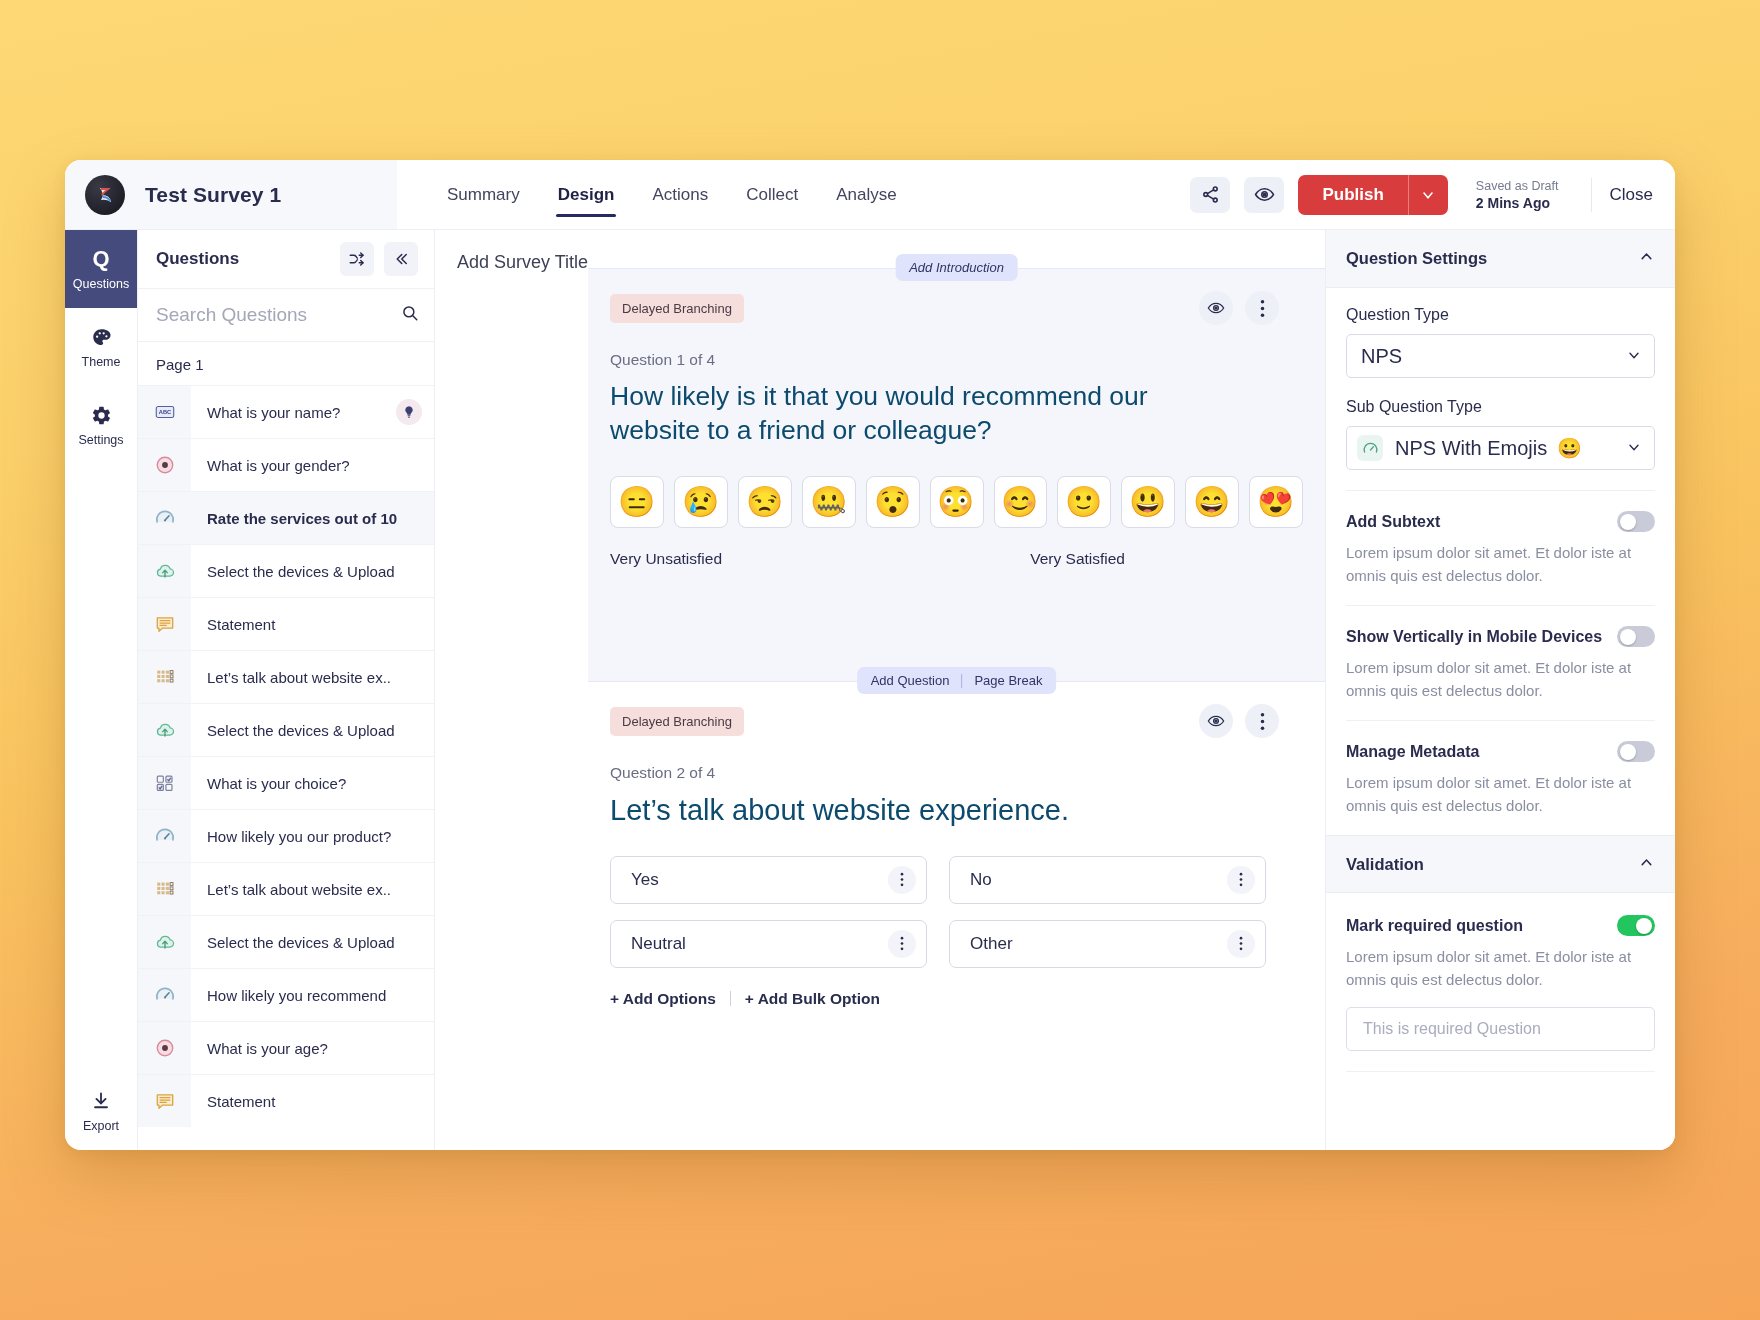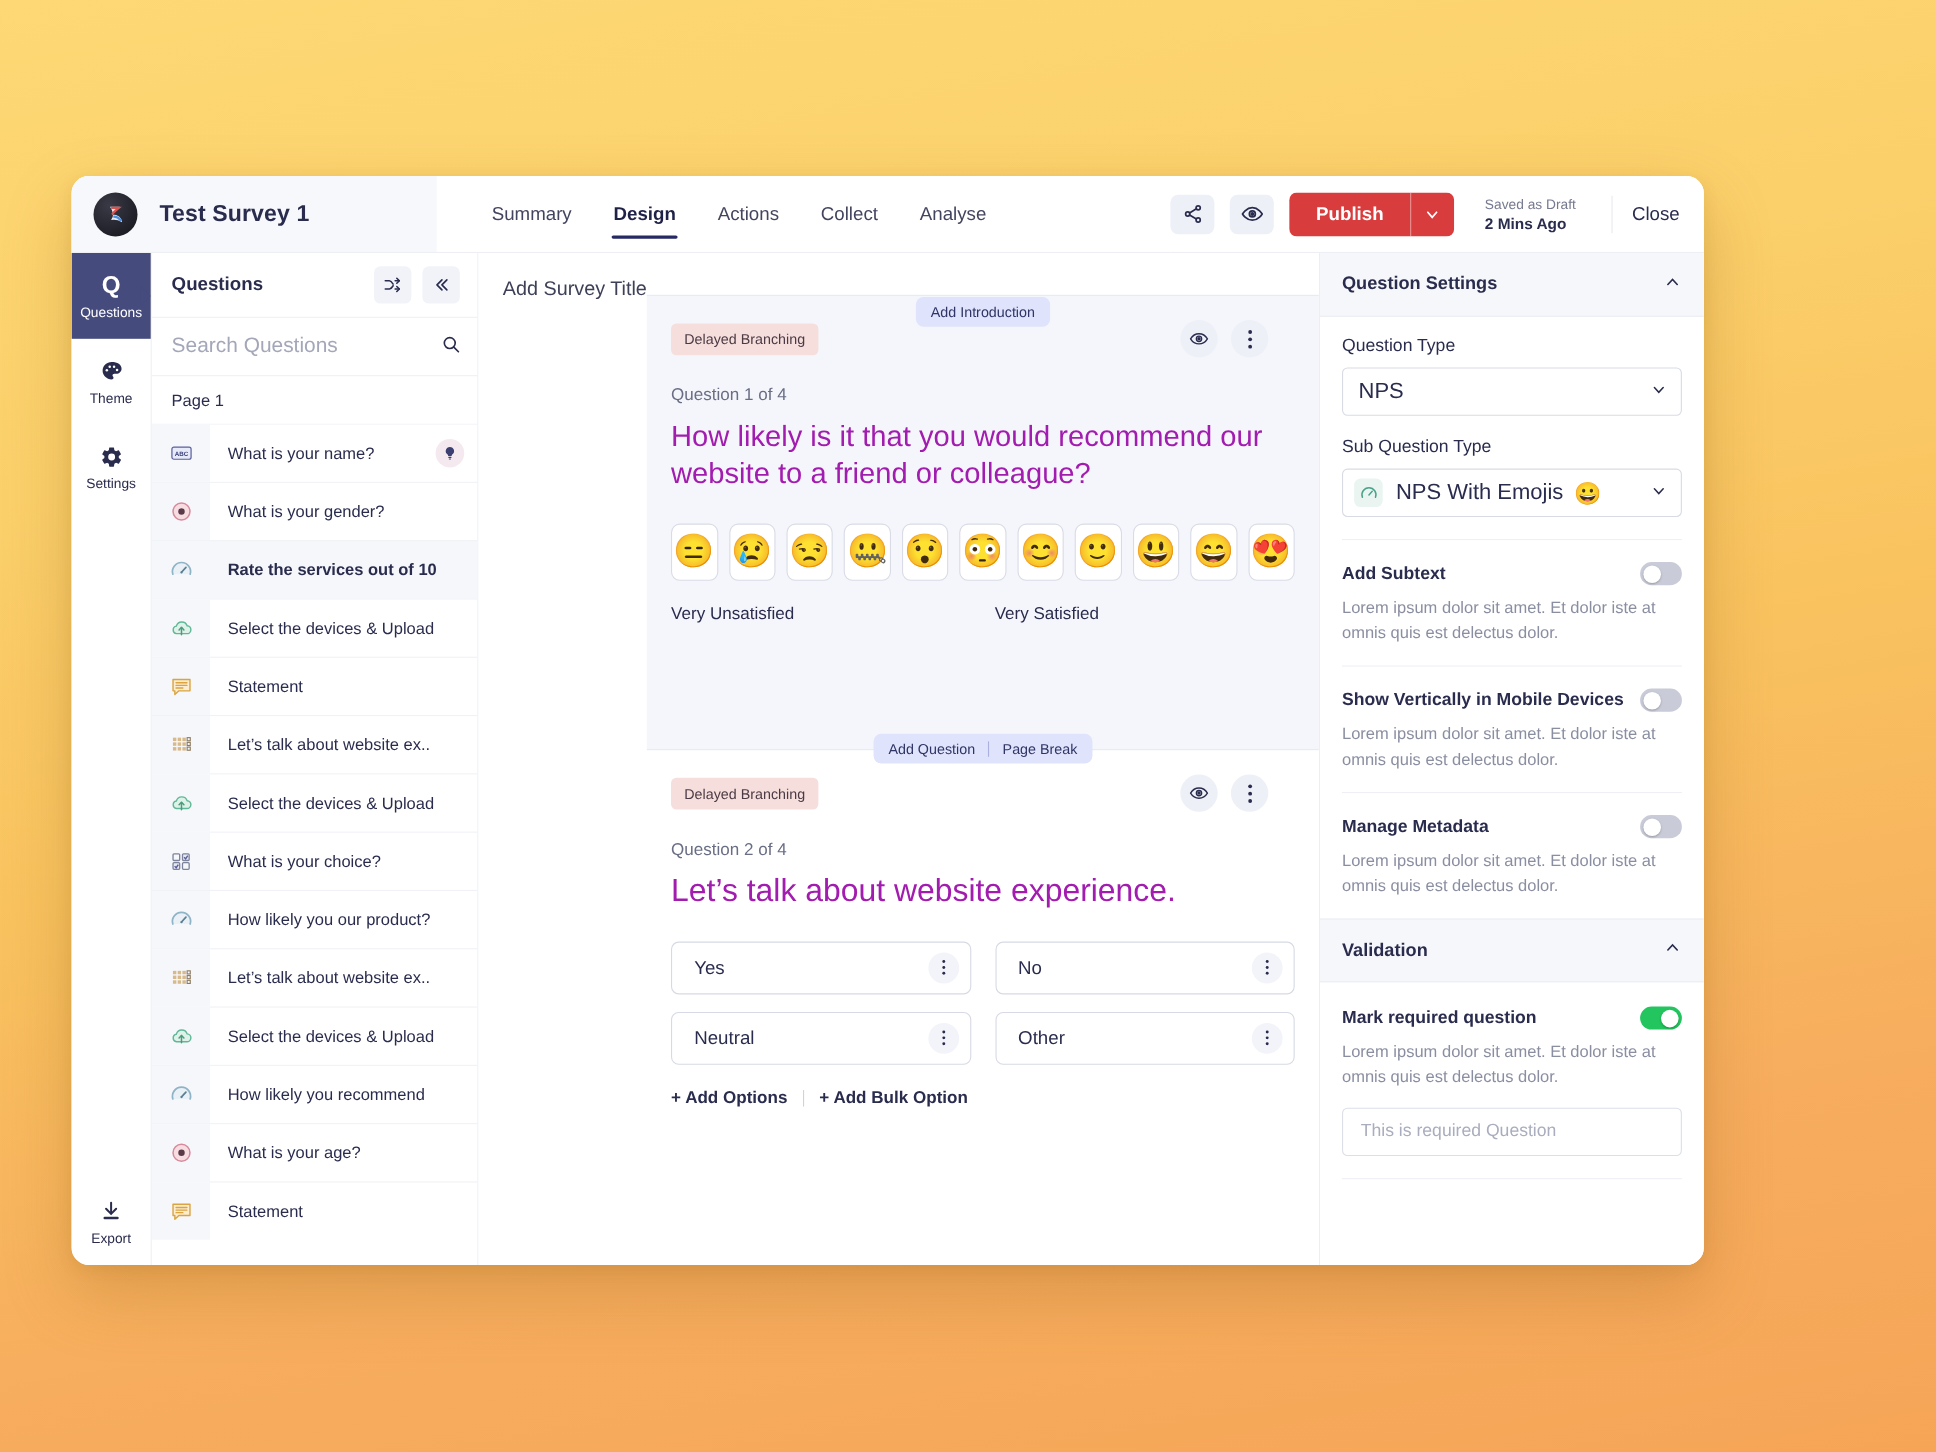--- a/index.html
+++ b/index.html
@@ -7,21 +7,21 @@
   body {
     font-family: "Liberation Sans", sans-serif;
     background: linear-gradient(170deg, #fdd874 0%, #fbd06b 28%, #f9c25f 52%, #f7ad5e 78%, #f6a557 100%);
     position: relative;
   }
 
   
   .app-window {
     position: absolute;
     left: 65px; top: 160px;
-    width: 1484px; height: 990px;
+    width: 1610px; height: 990px;
     background: #ffffff;
     border-radius: 16px;
     box-shadow: 0 26px 60px rgba(150, 95, 20, 0.28), 0 4px 14px rgba(150,95,20,.12);
     overflow: hidden;
     display: flex;
     flex-direction: column;
   }
 
   
   .topbar { height: 70px; display: flex; align-items: stretch; flex: 0 0 70px; background:#fff; }
@@ -129,21 +129,21 @@
 
   .qcard { position:absolute; left:0; right:0; background:#f5f6fb; }
   .qcard.plain { background:#fff; }
   .card-topbar { display:flex; align-items:center; padding: 22px 46px 0 22px; }
   .badge-branching {
     background:#f6dedd; color:#4b3a44; font-size:13px; border-radius:5px; padding: 7px 12px;
   }
   .card-actions { margin-left:auto; display:flex; align-items:center; gap:12px;}
   .round-btn { width:34px;height:34px;border-radius:50%;background:#eef0f7;display:flex;align-items:center;justify-content:center;cursor:pointer;}
   .qnum { padding: 26px 22px 0; font-size: 15.5px; color:#6a6e85; }
-  .qtitle { padding: 10px 22px 0; font-size: 26.5px; line-height: 1.3; color:#a21caf; font-weight:400; max-width: 640px;}
+  .qtitle { padding: 10px 22px 0; font-size: 26.5px; line-height: 1.3; color:#0c4a6e; font-weight:400; max-width: 640px;}
   .qtitle.small { font-size: 29px; }
 
   .emoji-row { display:flex; gap:10px; padding: 28px 22px 0; }
   .emoji-tile {
     width: 56px; height: 52px; border:1px solid #d9dbe6; border-radius:8px; background:#fff;
     display:flex; align-items:center; justify-content:center; font-size: 30px; cursor:pointer;
     line-height:1;
   }
   .scale-labels { display:flex; padding: 22px 22px 0; font-size: 15.5px; color:#2a2c4e; }
   .scale-labels .right { margin-left:auto; padding-right: 178px; }
@@ -503,21 +503,21 @@
             <div class="qrow-label">Statement</div>
           </div>
         </div>
     </div>
 
     <div class="canvas">
       <div class="canvas-head">Add Survey Title</div>
       <div class="canvas-scroll">
 
         <div class="divider-line" style="top:38px;"></div>
-        <div class="divider-pill" style="top:40px;">
+        <div class="divider-pill" style="top:24px;font-style:italic;">
           <span>Add Introduction</span>
         </div>
 
         <div class="qcard" style="top:39px; height:412px;">
           <div class="card-topbar">
             <div class="badge-branching">Delayed Branching</div>
             <div class="card-actions">
               <div class="round-btn">
                 <svg width="18" height="18" viewBox="0 0 24 24" fill="none" stroke="#2a2c4e" stroke-width="1.7">
                   <path d="M1.8 12S5.5 5.8 12 5.8 22.2 12 22.2 12 18.5 18.2 12 18.2 1.8 12 1.8 12Z"></path>

